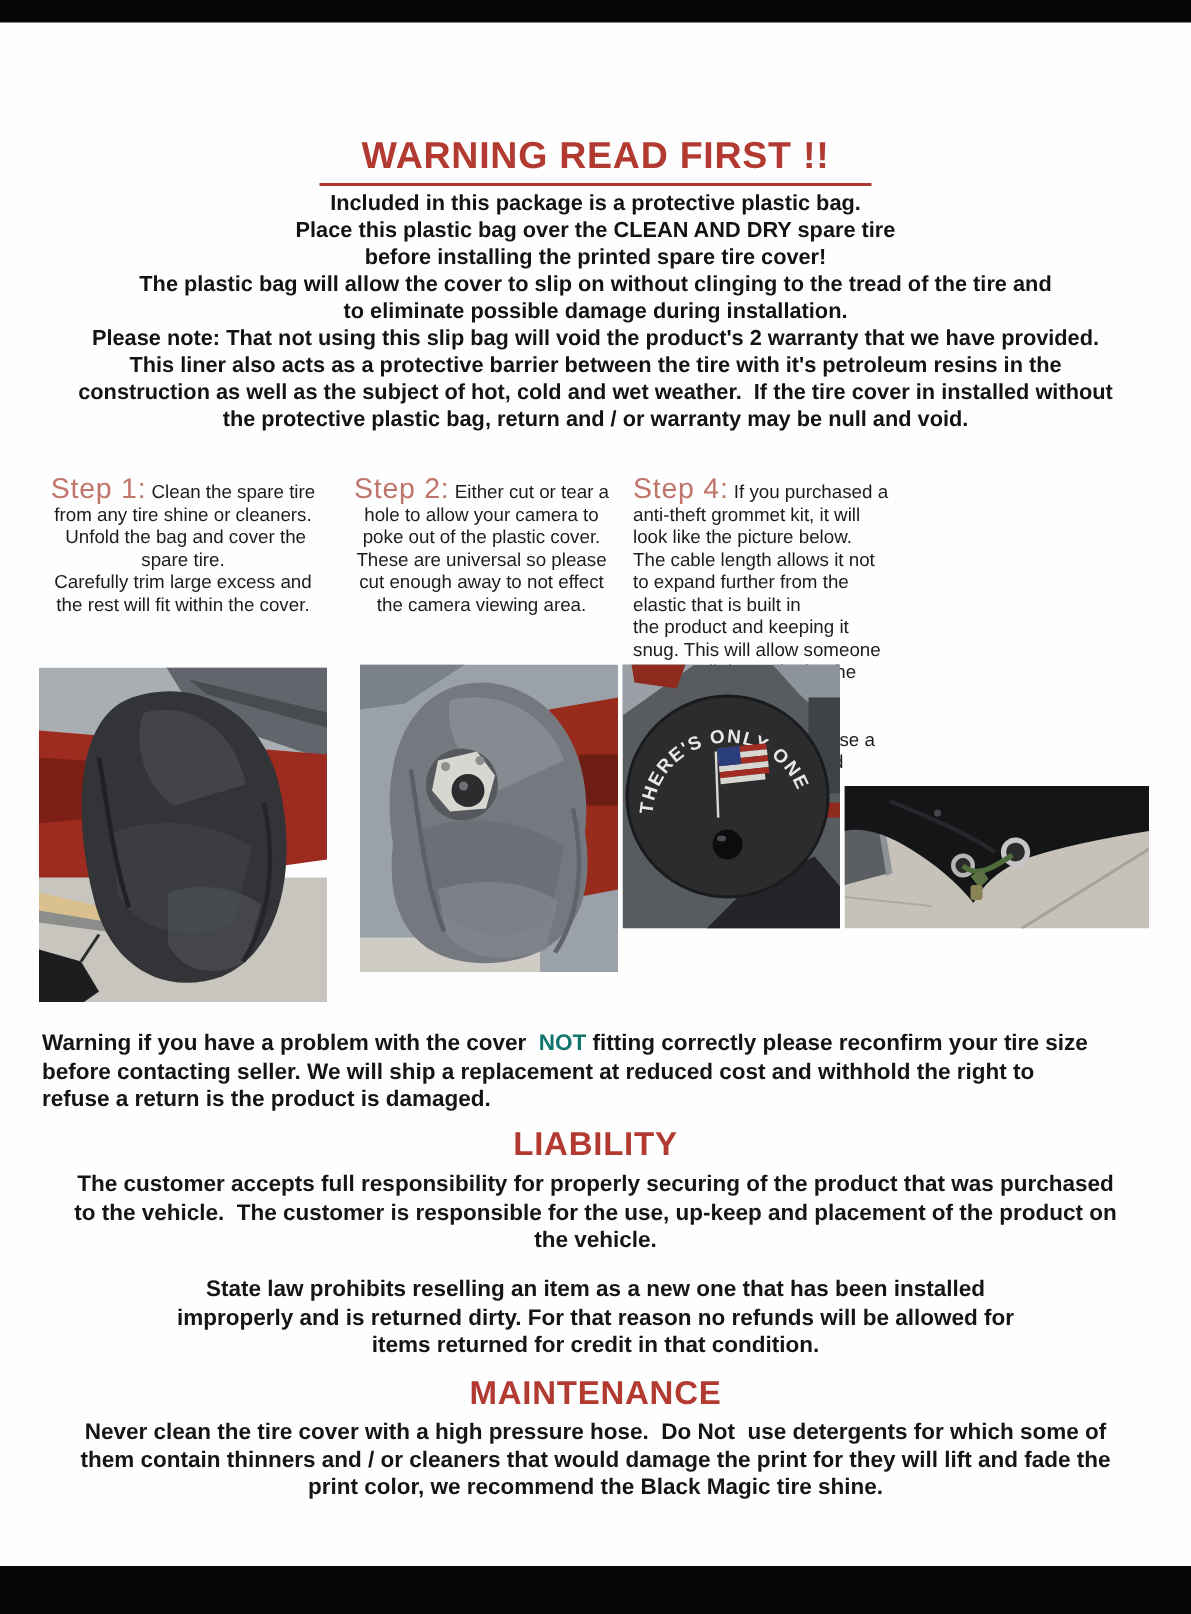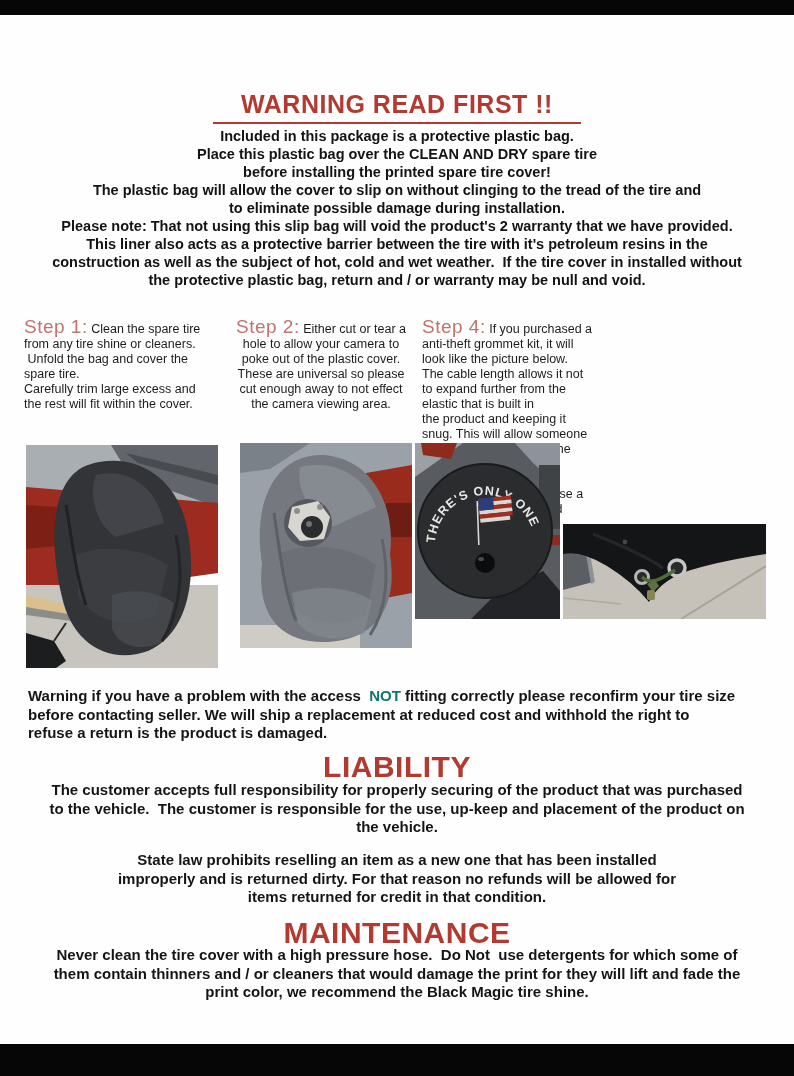--- a/index.html
+++ b/index.html
@@ -23,40 +23,40 @@
     border-bottom:2px solid #b23a31; padding:0 28px 3px 28px; letter-spacing:.5px;
   }
   .intro {
     position:absolute; top:127px; left:10px; width:774px; text-align:center;
     font-size:14.5px; font-weight:bold; line-height:18px; white-space:pre-wrap; color:#131313;
   }
   .steps-row { position:absolute; top:319px; left:24px; width:764px; display:flex; }
   .step-col { font-size:12.5px; line-height:15px; color:#1c1c1c; }
   .step-col .step-label { font-size:19px; color:#c0746b; letter-spacing:.5px; }
   .step-col .step-text { white-space:pre-wrap; }
-  .col1 { width:196px; margin-right:8px; }
+  .col1 { width:196px; margin-right:8px;text-align:center; }
   .col2 { width:186px; margin-right:8px;text-align:center; }
   .col3 { width:192px; margin-right:4px; }
   .col4 { width:178px; }
 
   .photo { position:absolute; line-height:0; }
   .photo-1 { left:26px;  top:445px; }
   .photo-2 { left:240px; top:443px; }
   .photo-3 { left:415px; top:443px; }
   .photo-4 { left:563px; top:524px; }
 
   .warn-note {
     position:absolute; top:687px; left:28px; width:756px; text-align:left;
     font-size:15px; font-weight:bold; line-height:18.5px; white-space:pre-wrap;
   }
   .warn-note .hl { color:#0f766e; }
 
   .sec-head {
     position:absolute; left:0; width:794px; text-align:center;
-    font-size:30px; font-weight:bold; color:#b23a31; letter-spacing:.5px;
+    font-size:22px; font-weight:bold; color:#b23a31; letter-spacing:.5px;
   }
   .head-liability { top:750px; }
   .head-maintenance { top:916px; }
 
   .para-center {
     position:absolute; left:17px; width:760px; text-align:center;
     font-size:15px; font-weight:bold; line-height:18.5px; white-space:pre-wrap;
   }
   .para-liability { top:781px; }
   .para-statelaw  { top:851px; }
@@ -210,21 +210,21 @@
       <path d="M30,10 Q80,30 100,44" stroke="#26272a" stroke-width="3" fill="none"></path>
       <circle cx="62" cy="18" r="2.4" fill="#45464a"></circle>
       <circle cx="114" cy="44" r="8" fill="#2a2a2a" stroke="#c6c6c8" stroke-width="3.5"></circle>
       <circle cx="79" cy="53" r="6.5" fill="#2a2a2a" stroke="#b5b5b3" stroke-width="3"></circle>
       <path d="M79,53 C88,62 100,54 112,46" stroke="#4e6b3a" stroke-width="3.5" fill="none"></path>
       <path d="M84,60 L92,56 L96,62 L90,68 Z" fill="#5d7144"></path>
       <rect x="84" y="66" width="8" height="10" rx="2" fill="#8a8353"></rect>
     </svg>
   </div>
 
-  <div class="warn-note"><span>Warning if you have a problem with the access  </span><span class="hl">NOT</span><span> fitting correctly please reconfirm your tire size
+  <div class="warn-note"><span>Warning if you have a problem with the cover  </span><span class="hl">NOT</span><span> fitting correctly please reconfirm your tire size
 before contacting seller. We will ship a replacement at reduced cost and withhold the right to
 refuse a return is the product is damaged.</span></div>
 
   <div class="sec-head head-liability">LIABILITY</div>
   <div class="para-center para-liability">The customer accepts full responsibility for properly securing of the product that was purchased
 to the vehicle.  The customer is responsible for the use, up-keep and placement of the product on
 the vehicle.</div>
 
   <div class="para-center para-statelaw">State law prohibits reselling an item as a new one that has been installed
 improperly and is returned dirty. For that reason no refunds will be allowed for

